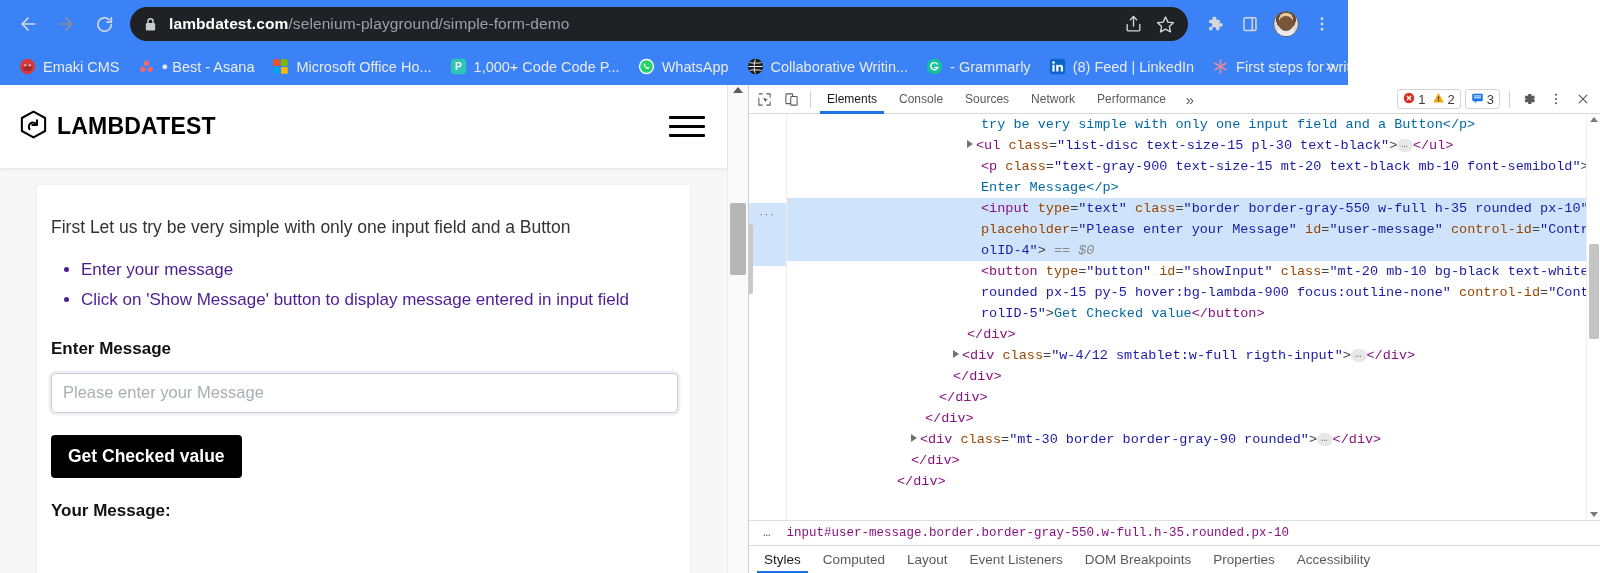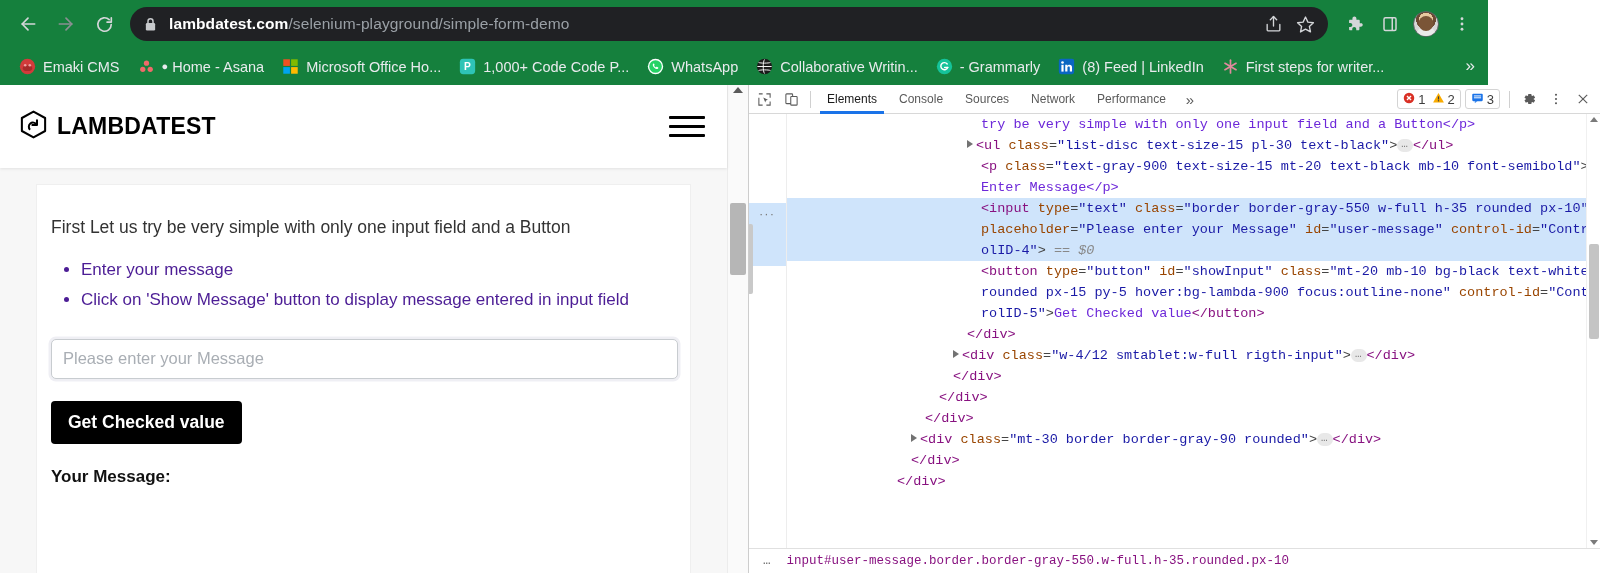--- a/index.html
+++ b/index.html
@@ -5,22 +5,22 @@
   * { box-sizing: border-box; margin: 0; padding: 0; }
   html, body {
     width: 1600px; height: 573px;
     overflow: hidden;
     font-family: "Liberation Sans", sans-serif;
     background: #ffffff;
   }
 
   
   .browser-chrome {
-    background: #15803d;
-    width: 1488px;
+    background: #3b82f6;
+    width: 1348px;
     height: 85px;
     position: relative;
   }
   .toolbar {
     height: 48px;
     display: flex;
     align-items: center;
     padding: 0 10px;
     gap: 2px;
   }
@@ -307,21 +307,21 @@
   .row {
     white-space: pre;
     padding-left: 0px;
     position: relative;
     height: 21px;
   }
   .selblock { background: #cfe4fb; }
   .tag { color: #881280; }
   .attr { color: #994500; }
   .val { color: #1a1aa6; }
-  .txt { color: #6d28d9; text-align: center; }
+  .txt { color: #0369a1; text-align: center; }
   .punct { color: #444; }
   .arrow {
     display: inline-block;
     width: 0; height: 0;
     border-top: 4px solid transparent;
     border-bottom: 4px solid transparent;
     border-left: 6px solid #727272;
     margin-right: 3px;
     vertical-align: 1px;
   }
@@ -492,21 +492,21 @@
     </div>
 
     <div class="bm">
       <span class="bm-ico">
         <svg width="17" height="17" viewBox="0 0 20 20">
             <circle cx="10" cy="6.1" r="3.1" fill="#f06a6a"></circle>
             <circle cx="5.6" cy="13.3" r="3.1" fill="#f06a6a"></circle>
             <circle cx="14.4" cy="13.3" r="3.1" fill="#f06a6a"></circle>
           </svg>
       </span>
-      <span class="bm-label"><span style="font-size:11px;vertical-align:2px;">●</span> <span>Home - Asana</span></span>
+      <span class="bm-label"><span style="font-size:11px;vertical-align:2px;">●</span> <span>Best - Asana</span></span>
     </div>
 
     <div class="bm">
       <span class="bm-ico">
         <svg width="17" height="17" viewBox="0 0 20 20">
             <rect x="1.5" y="1.5" width="7.8" height="7.8" fill="#f25022"></rect>
             <rect x="10.7" y="1.5" width="7.8" height="7.8" fill="#7fba00"></rect>
             <rect x="1.5" y="10.7" width="7.8" height="7.8" fill="#00a4ef"></rect>
             <rect x="10.7" y="10.7" width="7.8" height="7.8" fill="#ffb900"></rect>
           </svg>
@@ -608,20 +608,21 @@
         </div>
       </div>
 
       <div class="content-card">
         <div class="cc-pad">
           <div class="intro-line">First Let us try be very simple with only one input field and a Button</div>
           <ul class="steps">
             <li>Enter your message</li>
             <li>Click on 'Show Message' button to display message entered in input field</li>
           </ul>
+          <div class="field-label">Enter Message</div>
           <input class="msg-input" type="text" placeholder="Please enter your Message" style="">
           <div>
             <button class="show-btn">Get Checked value</button>
           </div>
           <div class="your-msg">Your Message:</div>
         </div>
       </div>
     </div>
 
     <div class="page-scrollbar">
@@ -760,14 +761,23 @@
     </div>
 
     <div class="crumbs">
       <span class="crumb">…</span>
       <span class="crumb sel">
           <span>input#user-message.border.border-gray-550.w-full.h-35.rounded.px-10</span>
         </span>
 
     </div>
 
+    <div class="style-tabs">
+      <div class="style-tab active">Styles</div>
+      <div class="style-tab">Computed</div>
+      <div class="style-tab">Layout</div>
+      <div class="style-tab">Event Listeners</div>
+      <div class="style-tab">DOM Breakpoints</div>
+      <div class="style-tab">Properties</div>
+      <div class="style-tab">Accessibility</div>
+    </div>
   </div>
 </div>
 
 </body></html>

